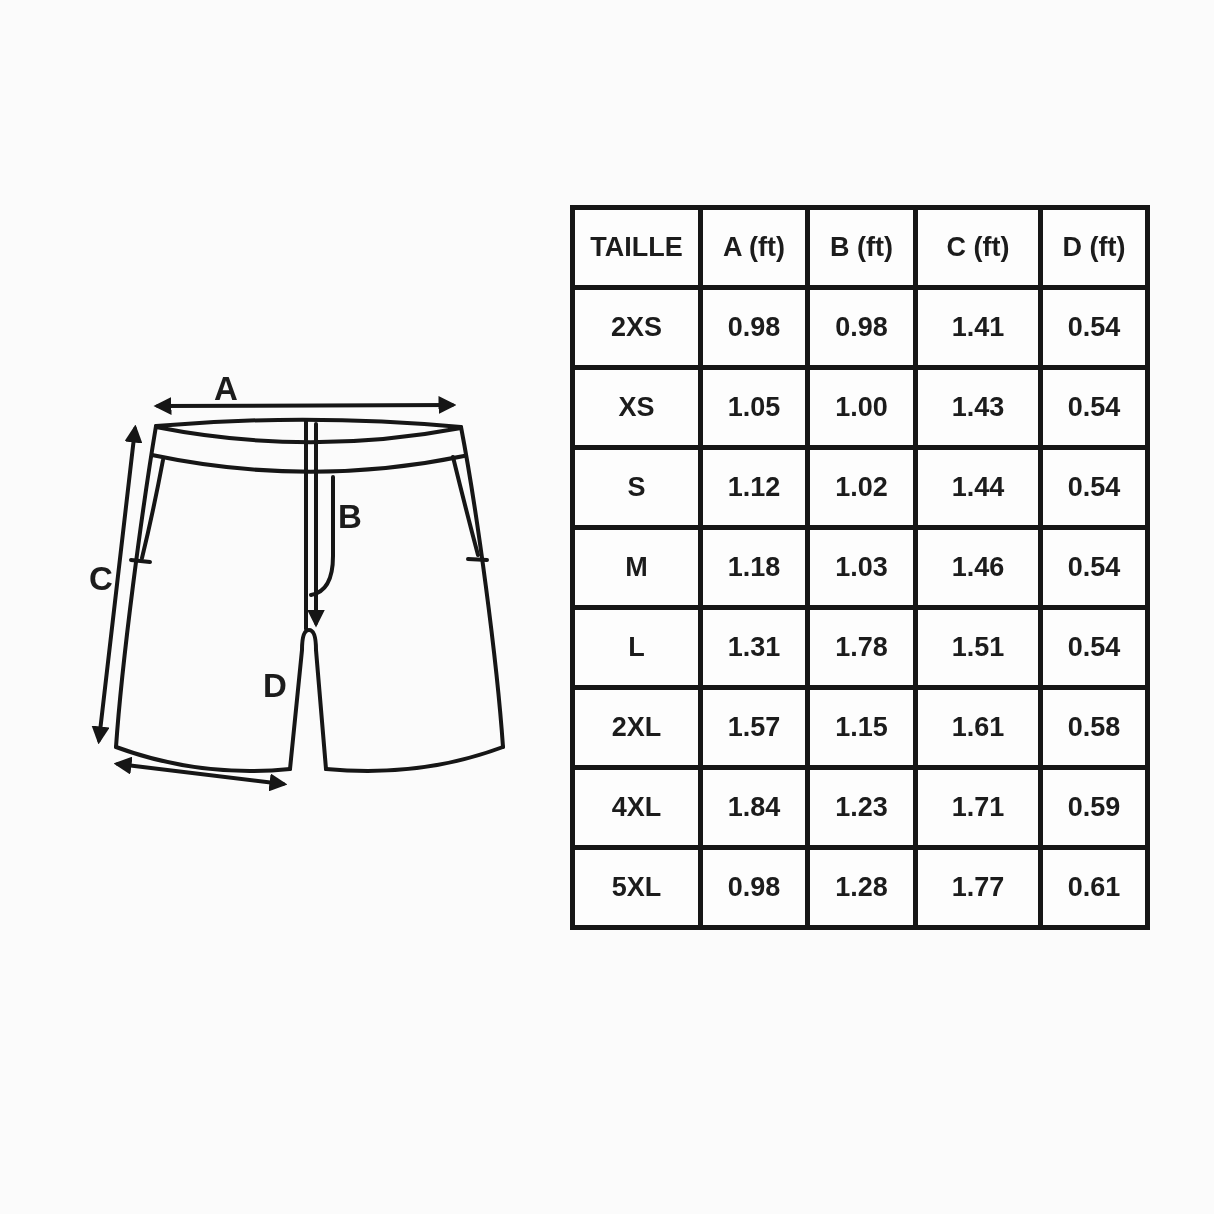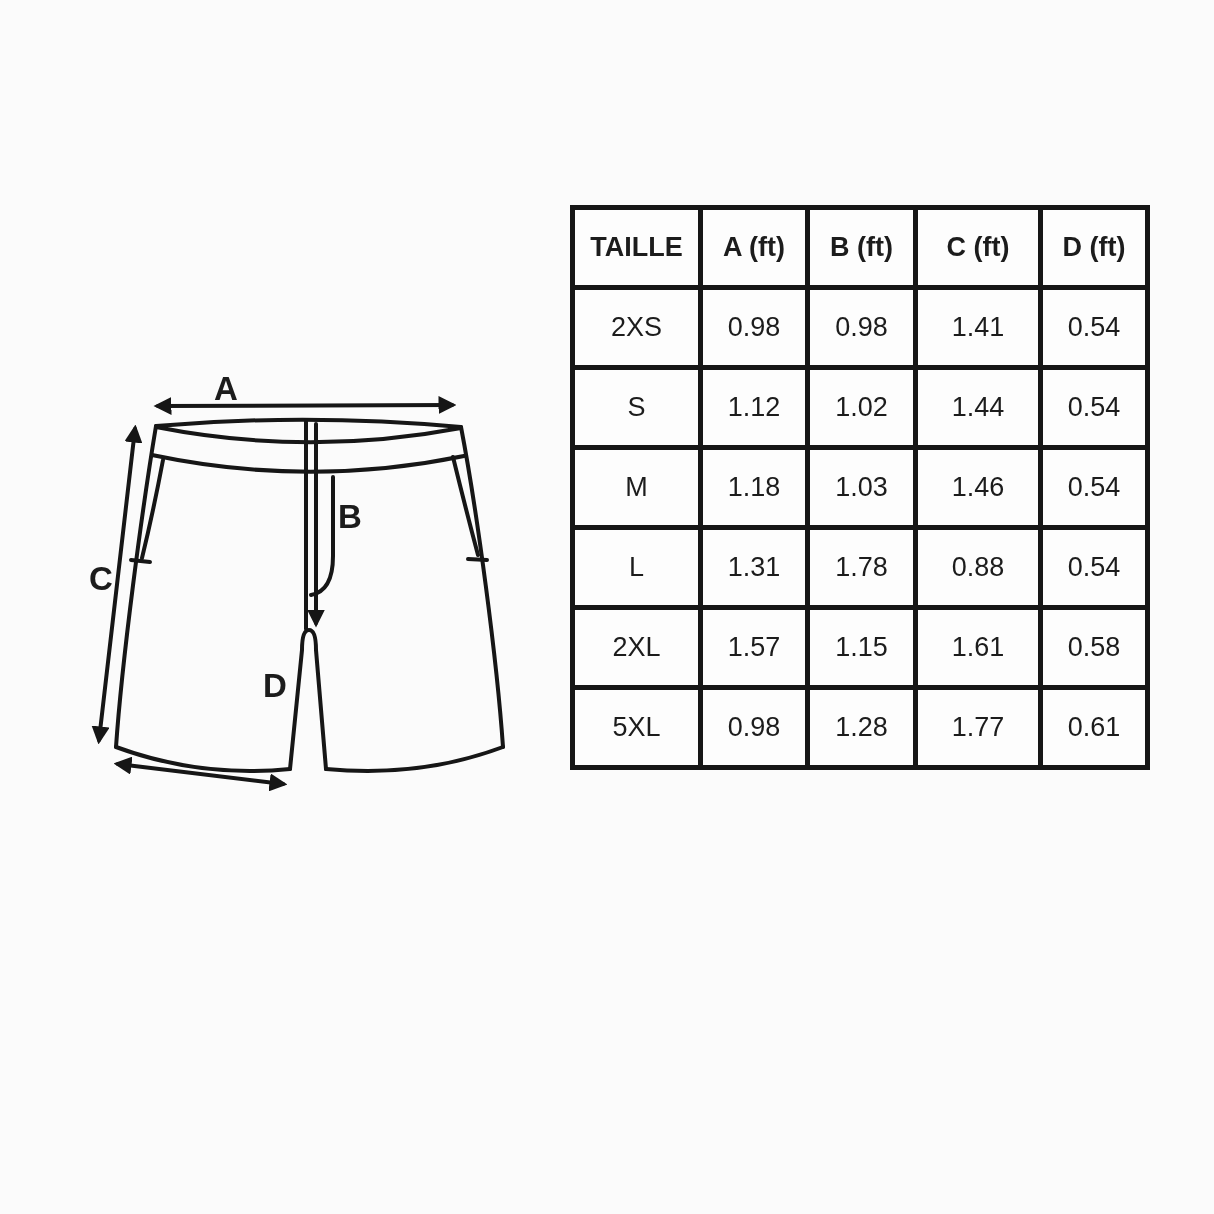--- a/index.html
+++ b/index.html
@@ -33,21 +33,21 @@
     margin-top:19px;
   }
   table.size-table th, table.size-table td{
     border:5px solid var(--line);
     text-align:center;vertical-align:middle;
     height:75px;padding:0;
     color:var(--text);font-size:27px;line-height:1;
     background:var(--cell);
   }
   table.size-table th{font-weight:700;}
-  table.size-table td{font-weight:400;}
+  table.size-table td{font-weight:700;}
 </style>
 </head>
 <body>
 
 <div class="canvas">
 
   <svg class="shorts" width="1214" height="1214" viewBox="0 0 1214 1214">
     <defs>
       <marker id="arr" viewBox="0 0 10 10" refX="7.5" refY="5" markerWidth="4.5" markerHeight="4.5" orient="auto-start-reverse">
         <path class="arrowhead" d="M0 0 L10 5 L0 10 Z"></path>
@@ -103,46 +103,60 @@
     </thead>
     <tbody>
         <tr>
           <td>2XS</td>
           <td>0.98</td>
           <td>0.98</td>
           <td>1.41</td>
           <td>0.54</td>
         </tr>
         <tr>
+          <td>XS</td>
+          <td>1.05</td>
+          <td>1.00</td>
+          <td>1.43</td>
+          <td>0.54</td>
+        </tr>
+        <tr>
           <td>S</td>
           <td>1.12</td>
           <td>1.02</td>
           <td>1.44</td>
           <td>0.54</td>
         </tr>
         <tr>
           <td>M</td>
           <td>1.18</td>
           <td>1.03</td>
           <td>1.46</td>
           <td>0.54</td>
         </tr>
         <tr>
           <td>L</td>
           <td>1.31</td>
           <td>1.78</td>
-          <td>0.88</td>
+          <td>1.51</td>
           <td>0.54</td>
         </tr>
         <tr>
           <td>2XL</td>
           <td>1.57</td>
           <td>1.15</td>
           <td>1.61</td>
           <td>0.58</td>
+        </tr>
+        <tr>
+          <td>4XL</td>
+          <td>1.84</td>
+          <td>1.23</td>
+          <td>1.71</td>
+          <td>0.59</td>
         </tr>
         <tr>
           <td>5XL</td>
           <td>0.98</td>
           <td>1.28</td>
           <td>1.77</td>
           <td>0.61</td>
         </tr>
       </tbody>
   </table>

